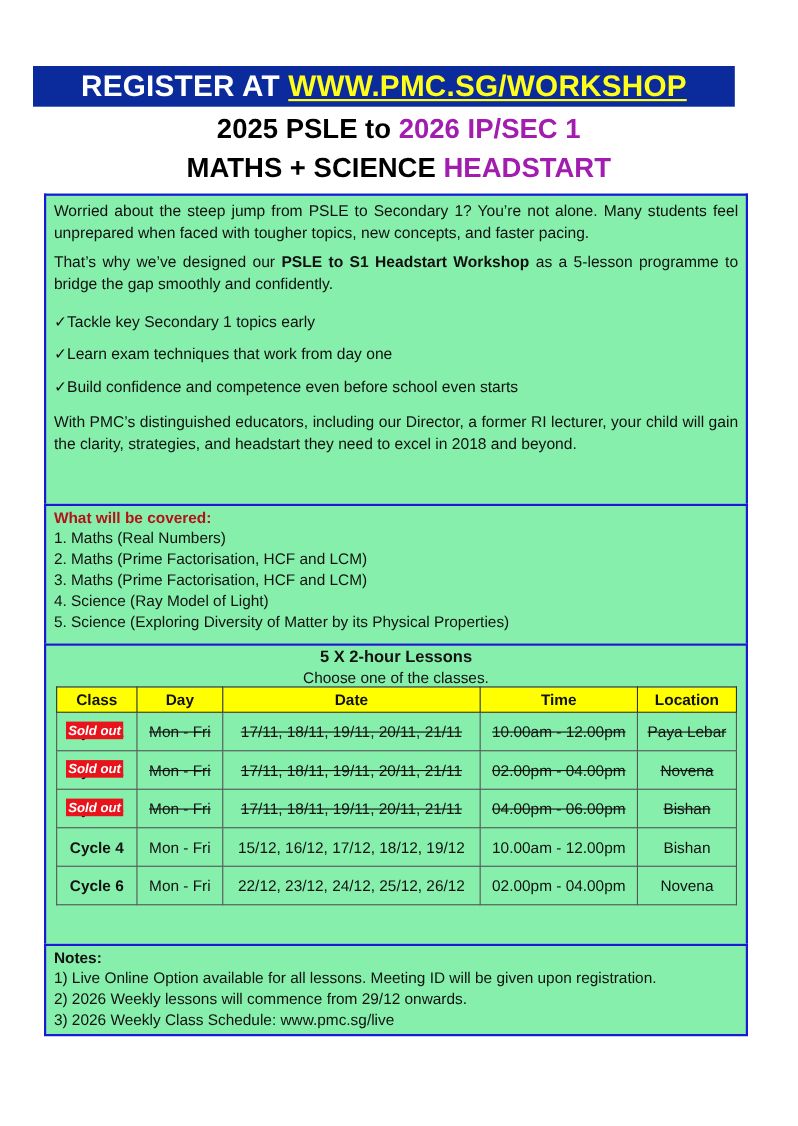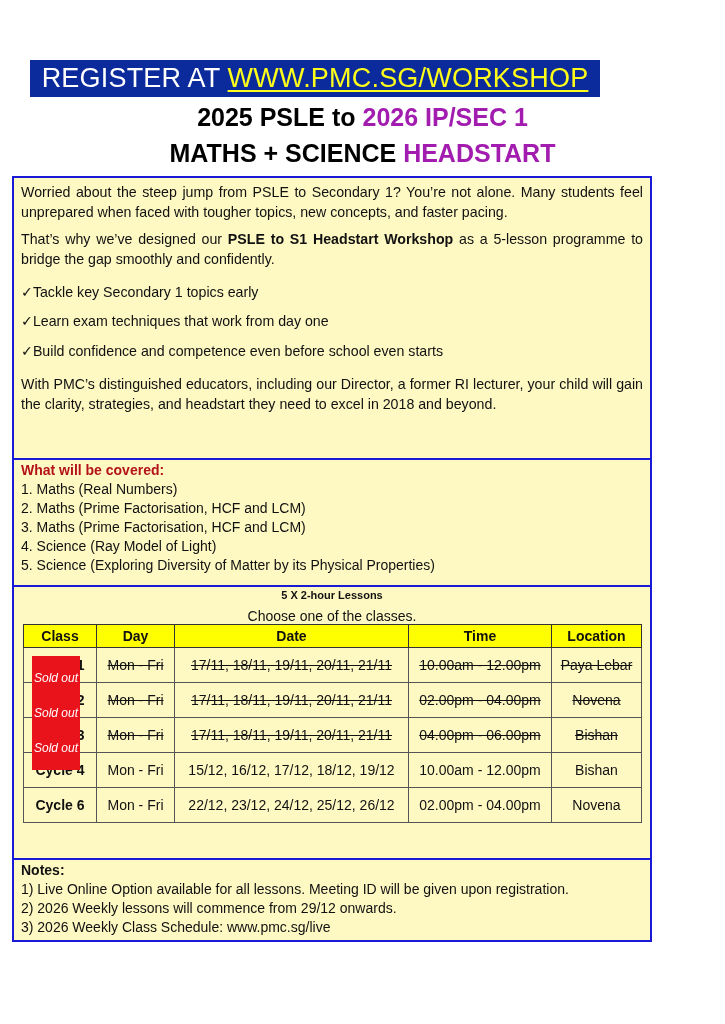--- a/index.html
+++ b/index.html
@@ -1,47 +1,47 @@
 <!DOCTYPE html>
 <html><head>
 <meta charset="utf-8">
 <style>
   html, body { margin:0; padding:0; background:#ffffff; }
   body { width:725px; height:1024px; position:relative; overflow:hidden;
          font-family:"Liberation Sans", sans-serif; color:#111; }
-  .banner { position:absolute; left:30px; top:60px; width:570px; height:37px;
-            background:#0b2a9c; color:#fff; font-weight:normal; font-size:27px;
+  .banner { position:absolute; left:30px; top:60px; width:638px; height:37px;
+            background:#0b2a9c; color:#fff; font-weight:bold; font-size:27px;
             text-align:center; line-height:37px; letter-spacing:0.2px; }
   .banner .url { color:#ffff1a; text-decoration:underline; text-decoration-thickness:2px; text-underline-offset:3px; }
   .title { position:absolute; left:0; width:725px; text-align:center; font-weight:bold;
            font-size:25px; color:#000; }
   .title .red { color:#a21caf; }
   .t1 { top:103px; } .t2 { top:139px; }
-  .box { position:absolute; left:12px; width:636px; border:2px solid #1a1ad6; border-bottom:none; background:#fef9c3; }
+  .box { position:absolute; left:40px; width:636px; border:2px solid #1a1ad6; border-bottom:none; background:#86efac; }
   .sec1 { top:176px; height:280px; }
   .sec2 { top:458px; height:125px; }
   .sec3 { top:585px; height:271px; }
   .sec4 { top:858px; height:80px; border-bottom:2px solid #1a1ad6; }
   .sec-line { border-top:2px solid #1a1ad6; }
   .p { position:absolute; left:7px; width:622px; font-size:14.2px; line-height:20px; text-align:justify; }
   .check { position:absolute; left:7px; font-size:14.2px; }
   .covered-title { position:absolute; left:7px; top:2px; color:#b31318; font-weight:bold; font-size:14px; }
   .cov-item { position:absolute; left:7px; font-size:14px; }
-  .lessons-title { position:absolute; left:0; width:636px; text-align:center; top:2px; font-weight:bold; font-size:11px; }
+  .lessons-title { position:absolute; left:0; width:636px; text-align:center; top:2px; font-weight:bold; font-size:15px; }
   .lessons-sub { position:absolute; left:0; width:636px; text-align:center; top:21px; font-size:14px; }
   table.sched { position:absolute; left:9px; top:37px; border-collapse:collapse; font-size:14px; }
   table.sched th, table.sched td { border:1px solid #555; text-align:center; padding:0; }
   table.sched th { background:#ffff00; height:22px; font-weight:bold; font-size:14px; border-color:#333; }
   table.sched td { height:34px; }
   td.strike span { text-decoration:line-through; }
   .cyc { font-weight:bold; }
   .soldcell { position:relative; }
   .soldcell .under { font-weight:bold; color:#111; }
-  .sold { position:absolute; left:8px; top:8px; background:#e8131b; color:#fff; font-weight:normal; font-style:italic;
-          font-size:12px; padding:15px 2px; line-height:14px; }
+  .sold { position:absolute; left:8px; top:8px; background:#e8131b; color:#fff; font-weight:bold; font-style:italic;
+          font-size:12px; padding:1px 2px; line-height:14px; }
   .notes-title { position:absolute; left:7px; top:2px; font-weight:bold; font-size:14px; }
   .note { position:absolute; left:7px; font-size:14px; }
 </style>
 </head>
 <body>
 
 <div class="banner">
   <span>REGISTER AT </span><span class="url">WWW.PMC.SG/WORKSHOP</span>
 </div>
 

